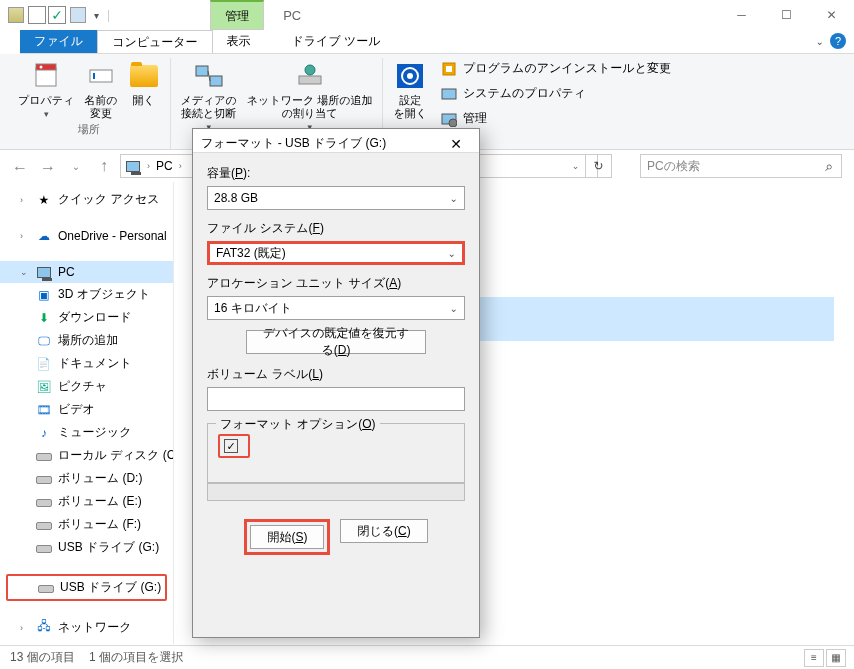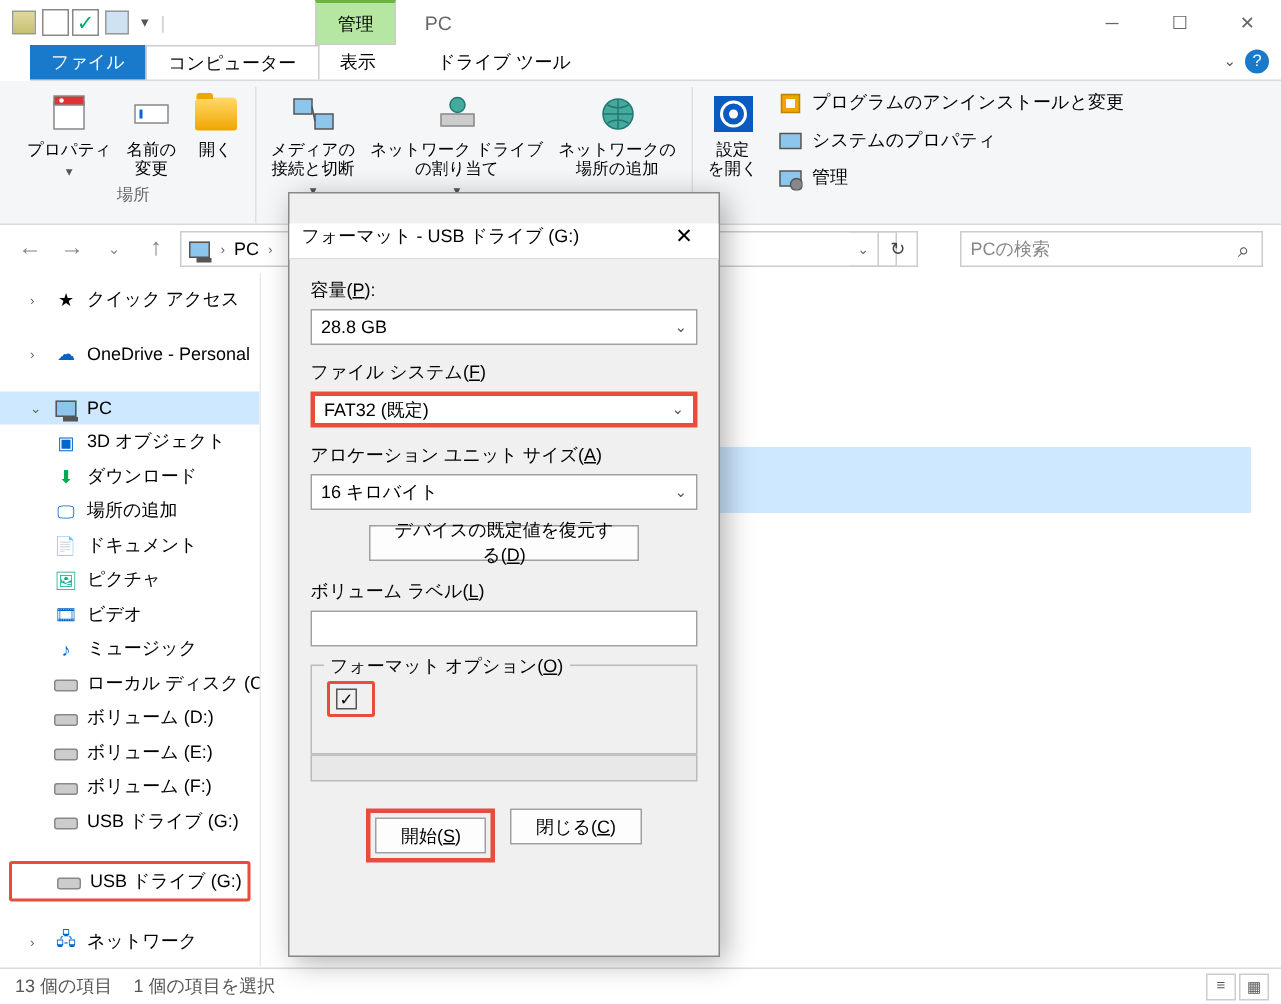--- a/index.html
+++ b/index.html
@@ -78,21 +78,21 @@
 .drive-fill { height:100%; background:#26a0da; }
 .drive-caption { font-size:11px; color:#666; }
 
 
 .statusbar { position:absolute; bottom:0; left:0; right:0; height:24px; border-top:1px solid #dadada; background:#fff; display:flex; align-items:center; padding:0 10px; font-size:11px; color:#555; gap:14px; }
 .statusbar-right { position:absolute; right:8px; display:flex; gap:2px; }
 .sbicon { width:20px; height:18px; border:1px solid #ccc; display:flex; align-items:center; justify-content:center; font-size:10px; }
 
 
 .dialog { position:absolute; left:192px; top:128px; width:288px; height:510px; background:#f0f0f0; border:1px solid #888; box-shadow: 4px 4px 18px rgba(0,0,0,.3); z-index:100; }
-.dlg-titlebar { height:24px; background:#fff; display:flex; align-items:flex-start; padding:0 8px; border-bottom:1px solid #ddd;margin-top:20px; }
+.dlg-titlebar { height:24px; background:#fff; display:flex; align-items:flex-end; padding:0 8px; border-bottom:1px solid #ddd; }
 .dlg-title { flex:1; font-size:12px; }
 .dlg-close { width:30px; text-align:center; font-size:14px; }
 .dlg-body { padding: 10px 14px; }
 .fld-label { font-size:12px; margin-bottom:4px; margin-top:2px; }
 .fld-select { width:100%; height:24px; border:1px solid #a0a0a0; background:#fff; display:flex; align-items:center; justify-content:space-between; padding:0 6px; margin-bottom:10px; }
 .fld-select .sel-caret { font-size:10px; color:#555; }
 .fld-select.highlight { border:3px solid #e74c3c; }
 .fld-input { width:100%; height:24px; border:1px solid #a0a0a0; background:#fff; margin-bottom:12px; }
 .dlg-btn { height:24px; border:1px solid #a0a0a0; background:#fdfdfd; padding:0 16px; display:inline-flex; align-items:center; justify-content:center; }
 .dlg-btn.wide { width: 180px; display:flex; margin:4px auto 12px; }
@@ -198,33 +198,23 @@
 接続と切断</div>
         <div class="rcaret">▾</div>
       </div>
       <div class="rbtn">
         <div class="ricon">
             <svg width="30" height="28">
               <rect x="4" y="14" width="22" height="8" fill="#ccc" stroke="#888"></rect>
               <circle cx="15" cy="8" r="5" fill="#4a9" stroke="#277"></circle>
             </svg>
           </div>
-        <div class="rlabel" style="white-space:pre">ネットワーク ドライブ
+        <div class="rlabel" style="white-space:pre">ネットワーク 場所の追加
 の割り当て</div>
         <div class="rcaret">▾</div>
-      </div>
-      <div class="rbtn">
-        <div class="ricon">
-            <svg width="30" height="28">
-              <circle cx="15" cy="14" r="10" fill="#4a9" stroke="#277"></circle>
-              <path d="M5 14 H25 M15 4 V24 M8 8 Q15 12 22 8 M8 20 Q15 16 22 20" stroke="#277" fill="none"></path>
-            </svg>
-          </div>
-        <div class="rlabel" style="white-space:pre">ネットワークの
-場所の追加</div>
       </div>
     </div>
     <div class="ribbon-groupname">ネットワーク</div>
   </div>
 
   <div class="ribbon-group" style="border-right:none">
     <div class="ribbon-btns">
       <div class="rbtn">
         <div class="ricon">
             <svg width="30" height="28">

